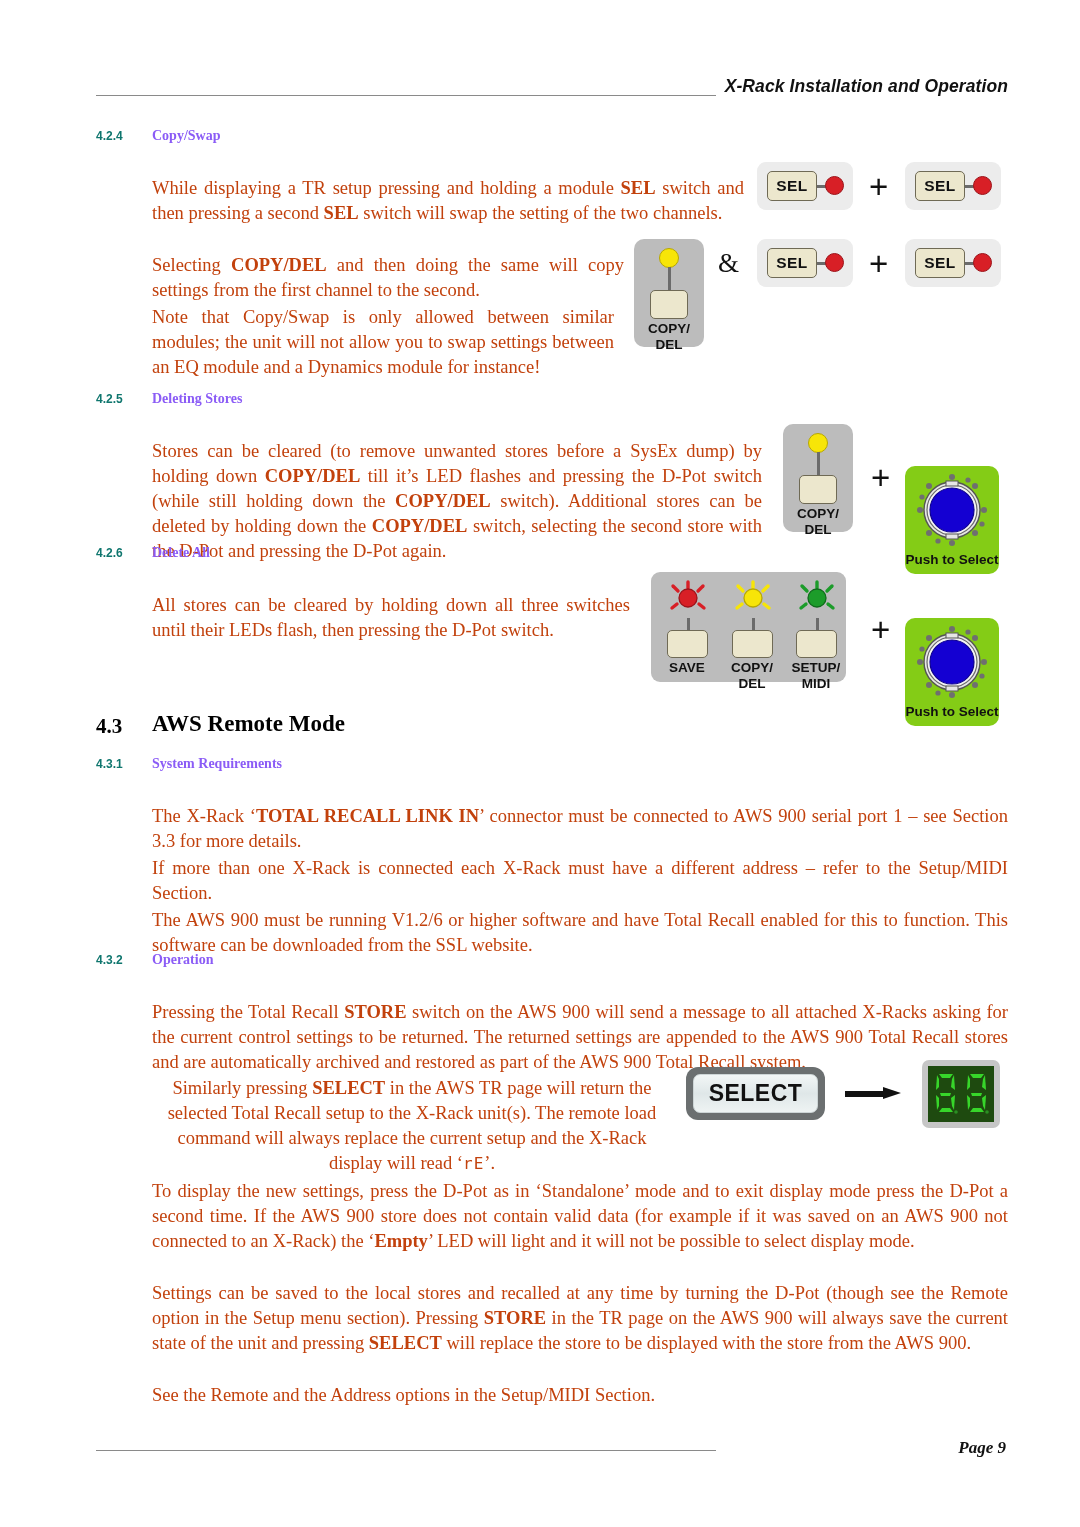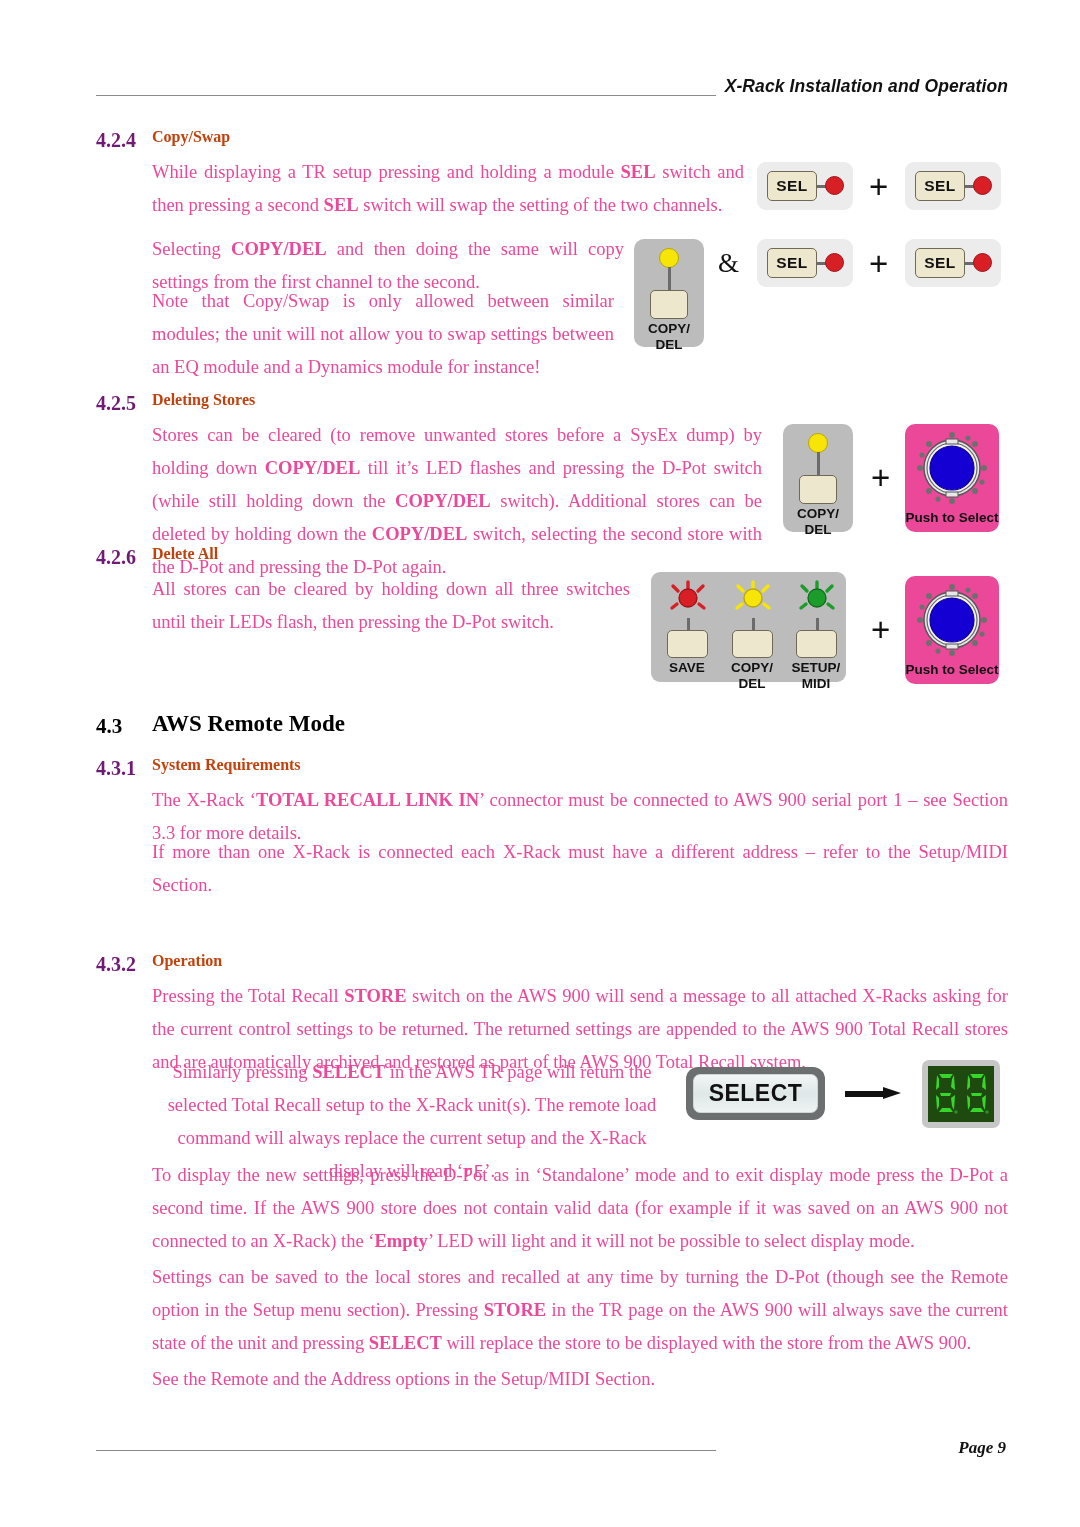--- a/index.html
+++ b/index.html
@@ -65,32 +65,32 @@
     font-style: italic;
     font-weight: bold;
     font-size: 17px;
     color: #111;
     white-space: nowrap;
   }
 
   
   .h-num {
     position: absolute;
-    font-family: Liberation Serif, serif;
-    font-weight: bold;
-    font-size: 20px;
-    color: #701a75;
+    font-family: Liberation Sans, sans-serif;
+    font-weight: bold;
+    font-size: 12px;
+    color: #0f766e;
     white-space: nowrap;
   }
   .h-txt {
     position: absolute;
     font-family: "Liberation Serif", serif;
     font-weight: bold;
-    font-size: 16px;
-    color: #c2410c;
+    font-size: 14px;
+    color: #8b5cf6;
     white-space: nowrap;
   }
   .h2-num {
     position: absolute;
     font-family: "Liberation Serif", serif;
     font-weight: bold;
     font-size: 21px;
     color: #000;
     white-space: nowrap;
   }
@@ -101,24 +101,25 @@
     font-size: 23px;
     color: #000;
     white-space: nowrap;
   }
 
   
   .para {
     position: absolute;
     font-family: "Liberation Serif", serif;
     font-size: 18.5px;
-    line-height: 33px;
-    color: #ec4899;
+    line-height: 25px;
+    color: #c2410c;
     text-align: justify;
     hyphens: none;
+    margin-top: 20px;
   }
   .para.nojust { text-align: center; }
   .para b { font-weight: bold; }
 
   
 
   
   .sel-tile {
     position: absolute;
     background: #ececec;
@@ -172,21 +173,22 @@
     line-height: 1;
   }
 
   
   .mod {
     position: absolute;
     background: #bcbcbc;
     border-radius: 10px;
   }
   .mod-light {
-    background: #ec4899;
+    background: #84cc16;
+    margin-top: 42px;
   }
 
   
   .sw-cap {
     position: absolute;
     background: #ece7cd;
     border: 1.6px solid #6f6a55;
     border-radius: 5px;
   }
   .sw-stem {
@@ -437,20 +439,21 @@
   <div class="h2-num" style="left:96px; top:714px;">4.3</div>
   <div class="h2-txt" style="left:152px; top:711px;">AWS Remote Mode</div>
 
   <div class="h-num" style="left:96px; top:757px;">4.3.1</div>
   <div class="h-txt" style="left:152px; top:756px;">System Requirements</div>
 
   <div class="para" style="left:152px; top:784px; width:856px;"><span>The X-Rack ‘</span><b>TOTAL RECALL LINK IN</b><span>’ connector must be connected to AWS 900 serial port 1 – see Section 3.3 for more details.</span></div>
 
   <div class="para" style="left:152px; top:836px; width:856px;">If more than one X-Rack is connected each X-Rack must have a different address – refer to the Setup/MIDI Section.</div>
 
+  <div class="para" style="left:152px; top:888px; width:856px;">The AWS 900 must be running V1.2/6 or higher software and have Total Recall enabled for this to function. This software can be downloaded from the SSL website.</div>
 
   <div class="h-num" style="left:96px; top:953px;">4.3.2</div>
   <div class="h-txt" style="left:152px; top:952px;">Operation</div>
 
   <div class="para" style="left:152px; top:980px; width:856px;"><span>Pressing the Total Recall </span><b>STORE</b><span> switch on the AWS 900 will send a message to all attached X-Racks asking for the current control settings to be returned. The returned settings are appended to the AWS 900 Total Recall stores and are automatically archived and restored as part of the AWS 900 Total Recall system.</span></div>
 
   <div class="para nojust" style="left:152px; top:1056px; width:520px;"><span>Similarly pressing </span><b>SELECT</b><span> in the AWS TR page will return the selected Total Recall setup to the X-Rack unit(s). The remote load command will always replace the current setup and the X-Rack display will read ‘</span><span style="font-family:'DejaVu Sans Mono', monospace; font-size:16px; letter-spacing:1px;">rE</span><span>’.</span></div>
 
   <div class="aws-select" style="left:686px; top:1067px; width:139px; height:53px;">
     <div class="aws-select-inner">SELECT</div>

